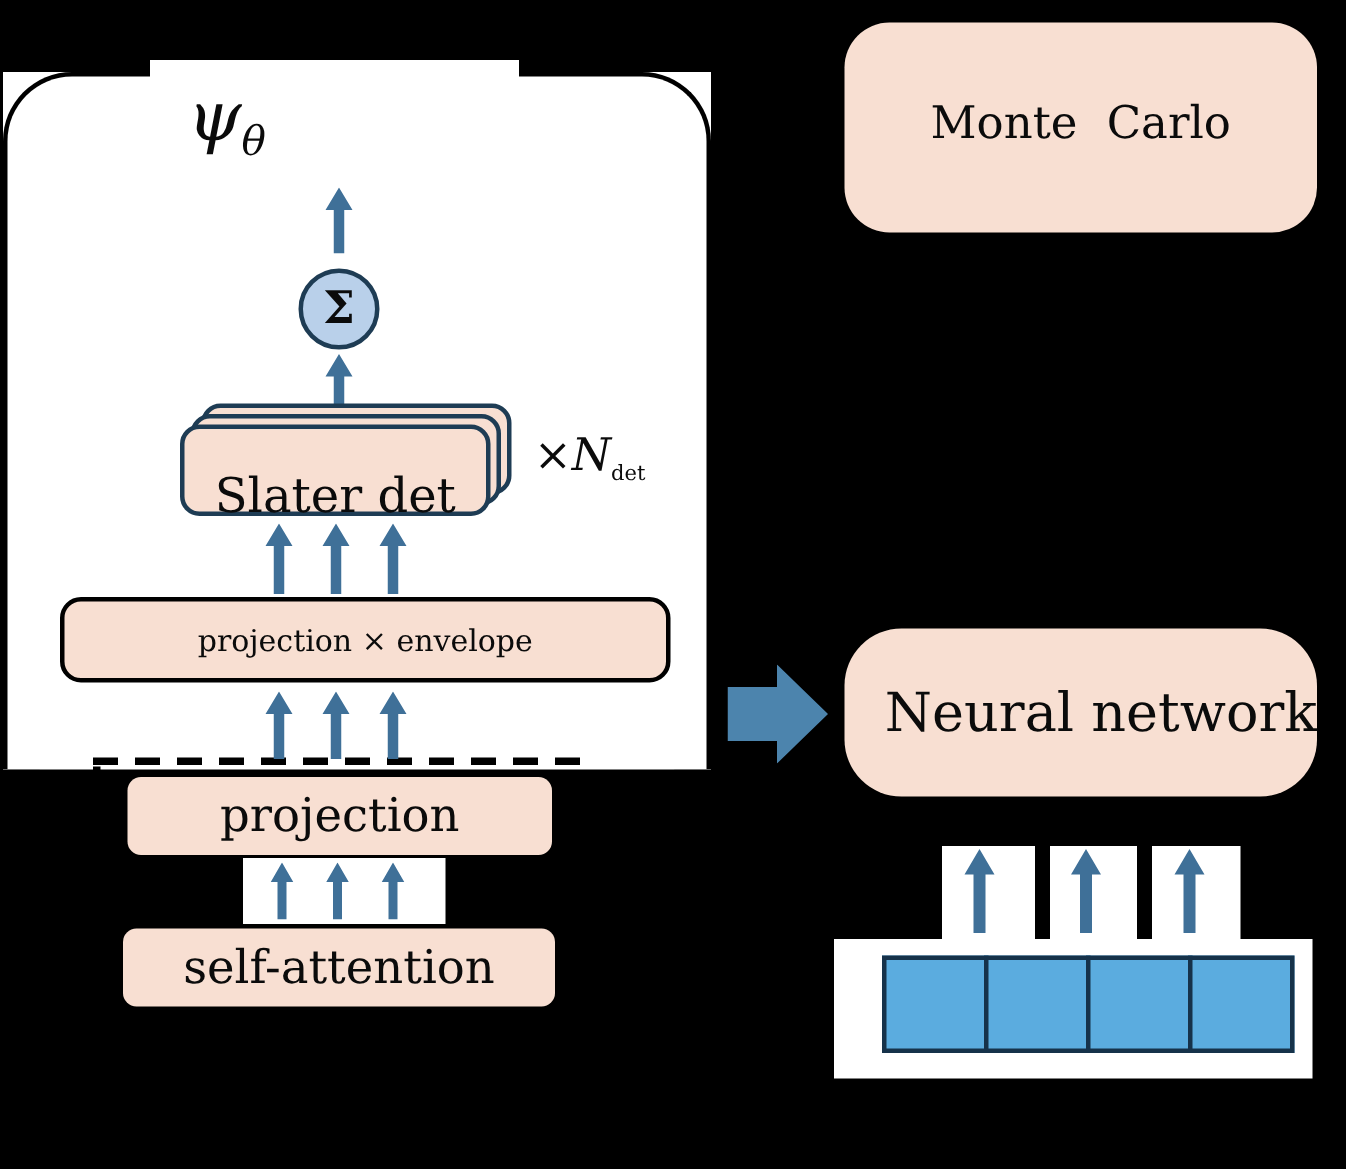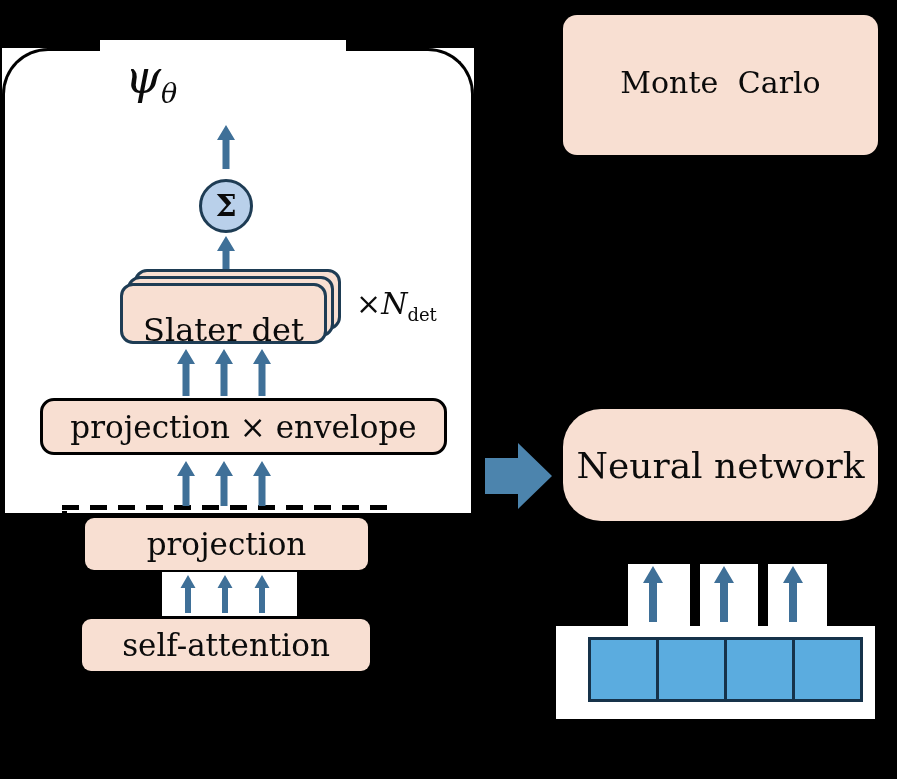--- a/index.html
+++ b/index.html
@@ -25,50 +25,50 @@
     justify-content:center;z-index:4;}
   .sigma-circle span{font-size:30px;font-weight:700;line-height:1;}
 
   .slayer{width:201px;height:55px;background:#f8dfd2;border:3px solid #1e3c54;
     border-radius:13px;z-index:4;}
   .slayer.front{display:flex;align-items:center;justify-content:center;z-index:6;}
   .slater-label{font-size:32px;margin-top:32px;}
 
   .ndet{left:356px;top:286px;width:120px;font-size:30px;z-index:4;}
   .ndet i{font-style:italic;}
-  .ndet .sub{font-size:18px;vertical-align:-7px;font-style:normal;}
+  .ndet .sub{font-size:14px;vertical-align:-7px;font-style:normal;}
 
   .peach-box{background:#f8dfd2;display:flex;align-items:center;justify-content:center;z-index:4;}
   .proj-box{left:40px;top:398px;width:401px;height:51px;border:3px solid #000;border-radius:14px;}
-  .proj-box span{font-size:31px;}
+  .proj-box span{font-size:20px;}
   .perc-box{left:85px;top:518px;width:283px;height:52px;border-radius:9px;}
   .perc-box span,.satt-box span{font-size:31px;}
   .satt-box{left:82px;top:619px;width:288px;height:52px;border-radius:9px;justify-content:center;}
 
   .dashed{left:62px;top:505px;width:328px;height:5px;z-index:4;
     background:repeating-linear-gradient(to right,#000 0 17px,transparent 17px 28px);}
   .dash-hook{left:62px;top:511px;width:5px;height:7px;background:#000;z-index:4;}
 
   .patch{background:#fff;z-index:4;}
   .patch-left{left:162px;top:572px;width:135px;height:44px;}
 
   .arrow-svg{z-index:5;display:block;}
 
   .big-arrow{left:485px;top:443px;z-index:4;}
 
-  .mc-box{left:563px;top:15px;width:315px;height:140px;background:#f8dfd2;border-radius:14px;
+  .mc-box{left:563px;top:15px;width:315px;height:140px;background:#f8dfd2;border-radius:30px;
     display:flex;flex-direction:column;align-items:center;justify-content:center;z-index:4;}
   .mc-title{font-size:30px;word-spacing:10px;margin-bottom:6px;}
   .mc-formula{font-size:36px;}
   .mc-formula i{font-style:italic;}
   .mc-formula .sub{font-size:22px;vertical-align:-9px;font-style:italic;}
   .mc-formula .op{padding:0 6px;}
 
-  .nn-box{left:563px;top:409px;width:315px;height:112px;background:#f8dfd2;border-radius:38px;
-    display:flex;align-items:center;justify-content:center;z-index:4;}
+  .nn-box{left:563px;top:419px;width:315px;height:112px;background:#f8dfd2;border-radius:38px;
+    display:flex;align-items:center;justify-content:flex-end;z-index:4;}
   .nn-box span{font-size:36px;}
 
   .nn-patch{background:#fff;top:564px;height:62px;z-index:4;}
   .np1{left:628px;width:62px;} .np2{left:700px;width:58px;} .np3{left:768px;width:59px;}
 
   .strip{left:556px;top:626px;width:319px;height:93px;background:#fff;z-index:4;}
   .cells{left:588px;top:637px;display:flex;z-index:5;}
   .cell{width:65px;height:59px;background:#5bacdf;border:3px solid #16324a;}
   .cell + .cell{margin-left:-3px;}
 </style>

